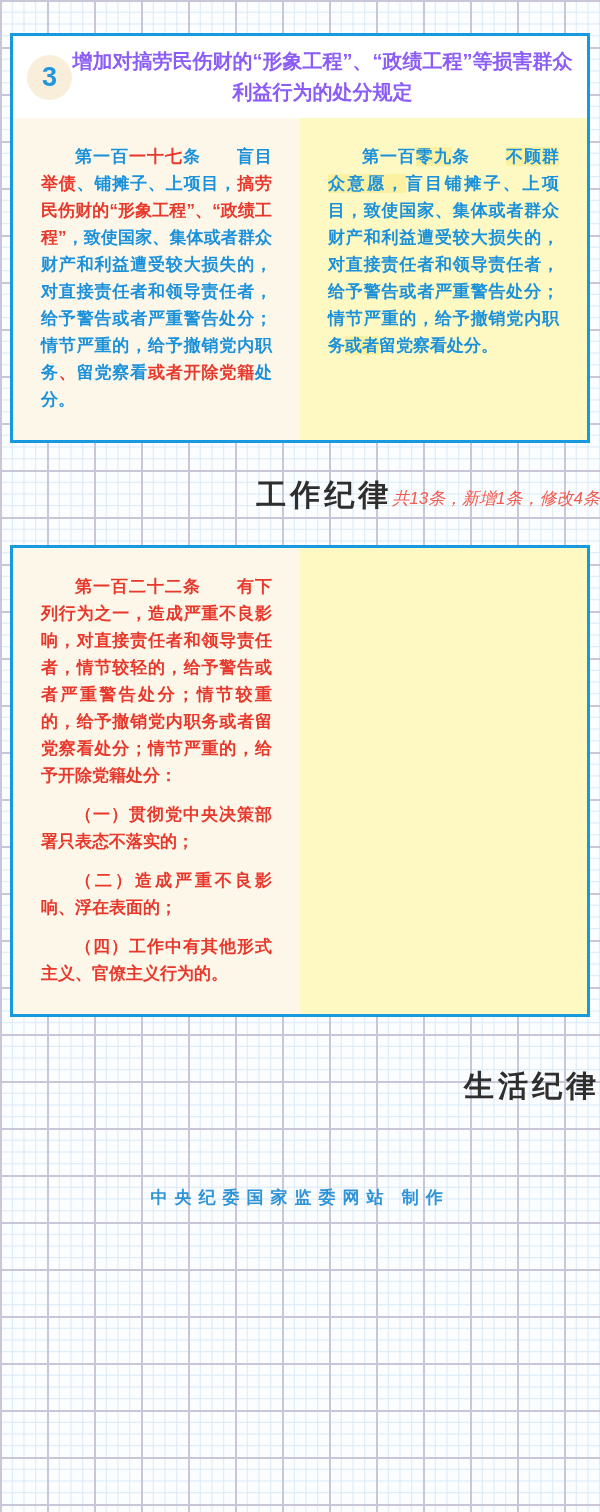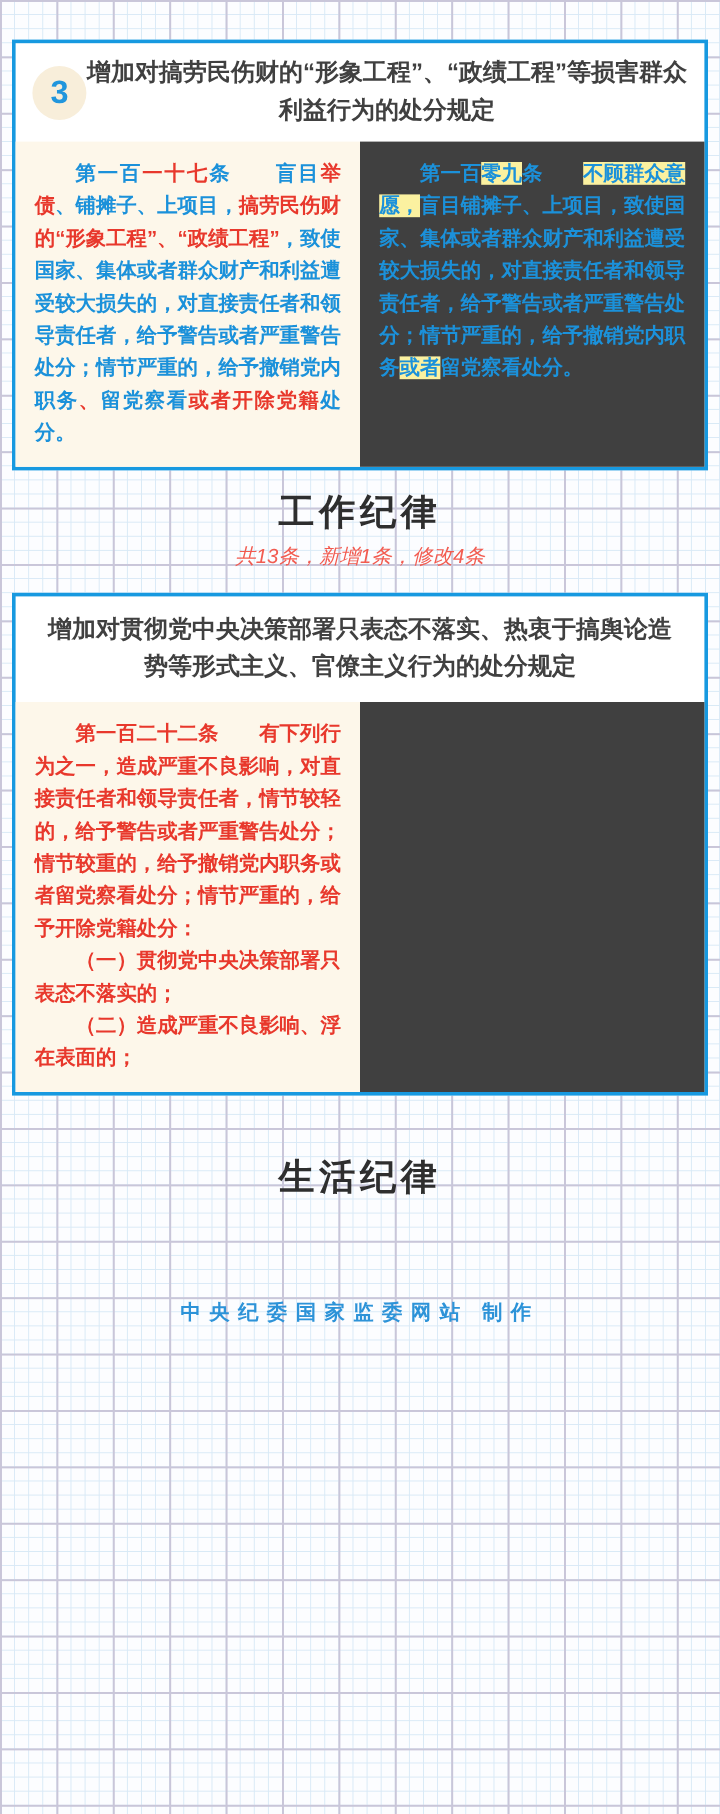--- a/index.html
+++ b/index.html
@@ -36,53 +36,53 @@
     font-weight: 700;
     display: flex;
     align-items: center;
     justify-content: center;
     flex: 0 0 45px;
   }
   .card-title {
     flex: 1;
     margin: 0;
     text-align: center;
-    color: #404040;
+    color: #8b5cf6;
     font-size: 20px;
     font-weight: 700;
     line-height: 1.55;
   }
   .card-title.no-badge { padding: 3px 6px; }
 
   .card-body { display: flex; align-items: stretch; }
   .col {
     width: 50%;
     box-sizing: border-box;
     padding: 13px 16px 15px 16px;
   }
   .col-old { background: #fdf7ea; }
-  .col-new { background: #404040; }
+  .col-new { background: #fef9c3; }
 
   .para {
-    margin: 0;
+    margin: 12px;
     text-indent: 2em;
     font-size: 17px;
     line-height: 27px;
     text-align: justify;
   }
   .seg-b  { color: #1b91da; font-weight: 600; }
   .seg-r  { color: #e8382c; font-weight: 700; }
   .seg-hl { color: #1b91da; font-weight: 600; background: #fbf1a0; }
 
   .section-head {
     height: 102px;
     display: flex;
-    flex-direction: column;
+    flex-direction: row;
     align-items: center;
-    justify-content: center;
+    justify-content: flex-end;
   }
   .section-head.tall { height: 136px; border-radius: 12px; }
   .section-title {
     margin: 0;
     color: #2e2e2e;
     font-size: 30px;
     font-weight: 700;
     letter-spacing: 4px;
     line-height: 1.1;
   }
@@ -127,28 +127,26 @@
         </div>
     </div>
   </section>
 
   <div class="section-head">
     <h1 class="section-title">工作纪律</h1>
     <p class="section-sub">共13条，新增1条，修改4条</p>
   </div>
 
   <section class="card">
-    <div class="card-title-row">
-      <h2 class="card-title no-badge">增加对贯彻党中央决策部署只表态不落实、热衷于搞舆论造势等形式主义、官僚主义行为的处分规定</h2>
-    </div>
     <div class="card-body">
       <div class="col col-old">
           <p class="para"><span class="seg-r">第一百二十二条　　有下列行为之一，造成严重不良影响，对直接责任者和领导责任者，情节较轻的，给予警告或者严重警告处分；情节较重的，给予撤销党内职务或者留党察看处分；情节严重的，给予开除党籍处分：</span></p>
           <p class="para"><span class="seg-r">（一）贯彻党中央决策部署只表态不落实的；</span></p>
           <p class="para"><span class="seg-r">（二）造成严重不良影响、浮在表面的；</span></p>
+          <p class="para"><span class="seg-r">（四）工作中有其他形式主义、官僚主义行为的。</span></p>
         </div>
       <div class="col col-new"></div>
     </div>
   </section>
 
   <div class="section-head tall">
     <h1 class="section-title">生活纪律</h1>
   </div>
 
 

